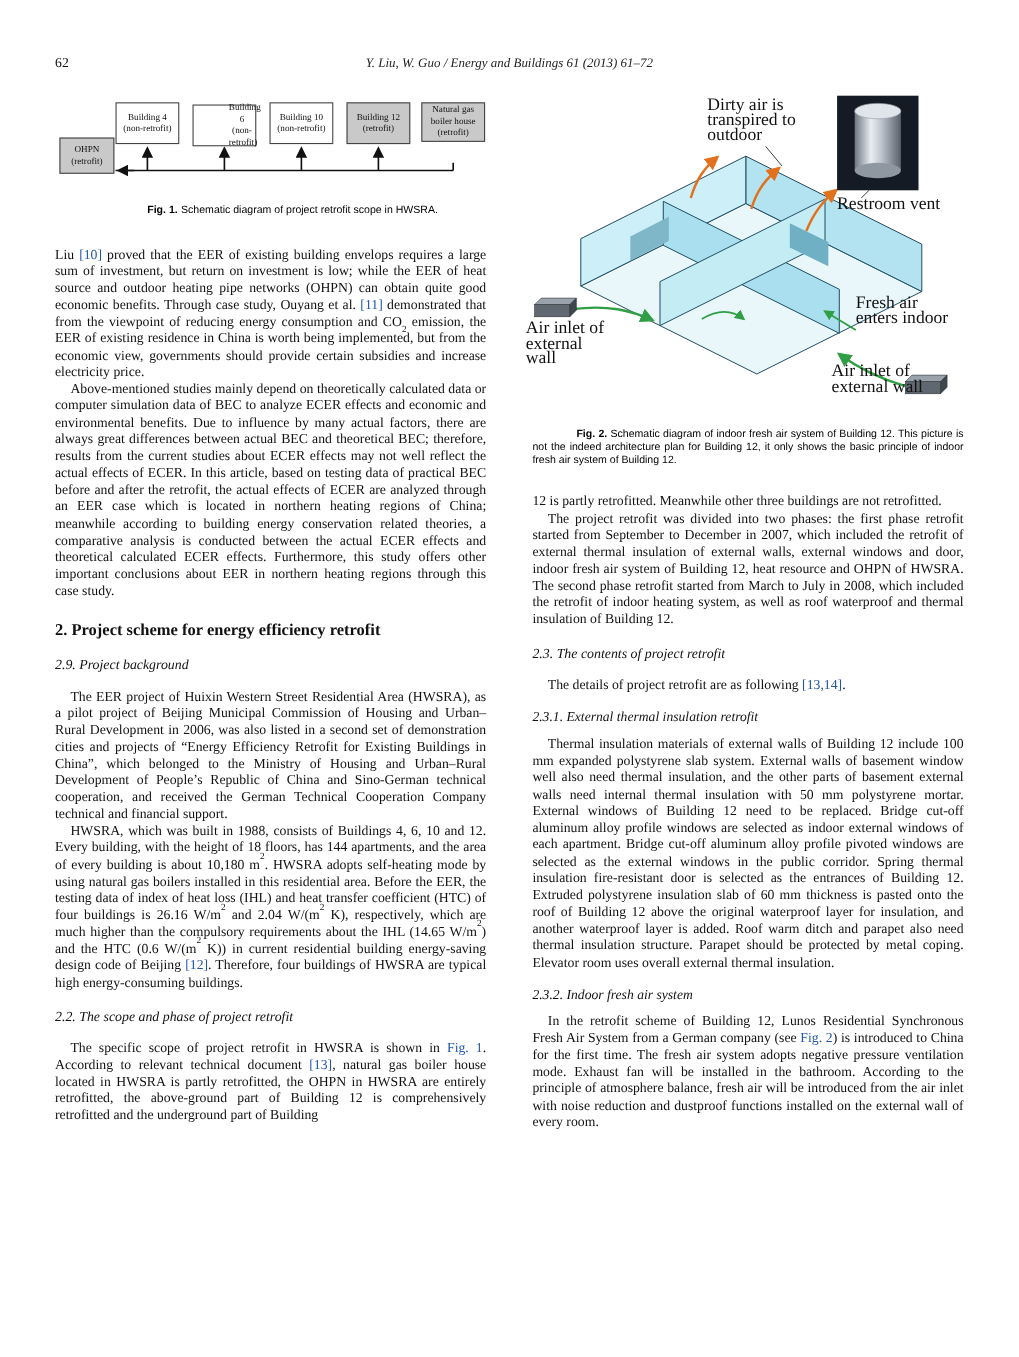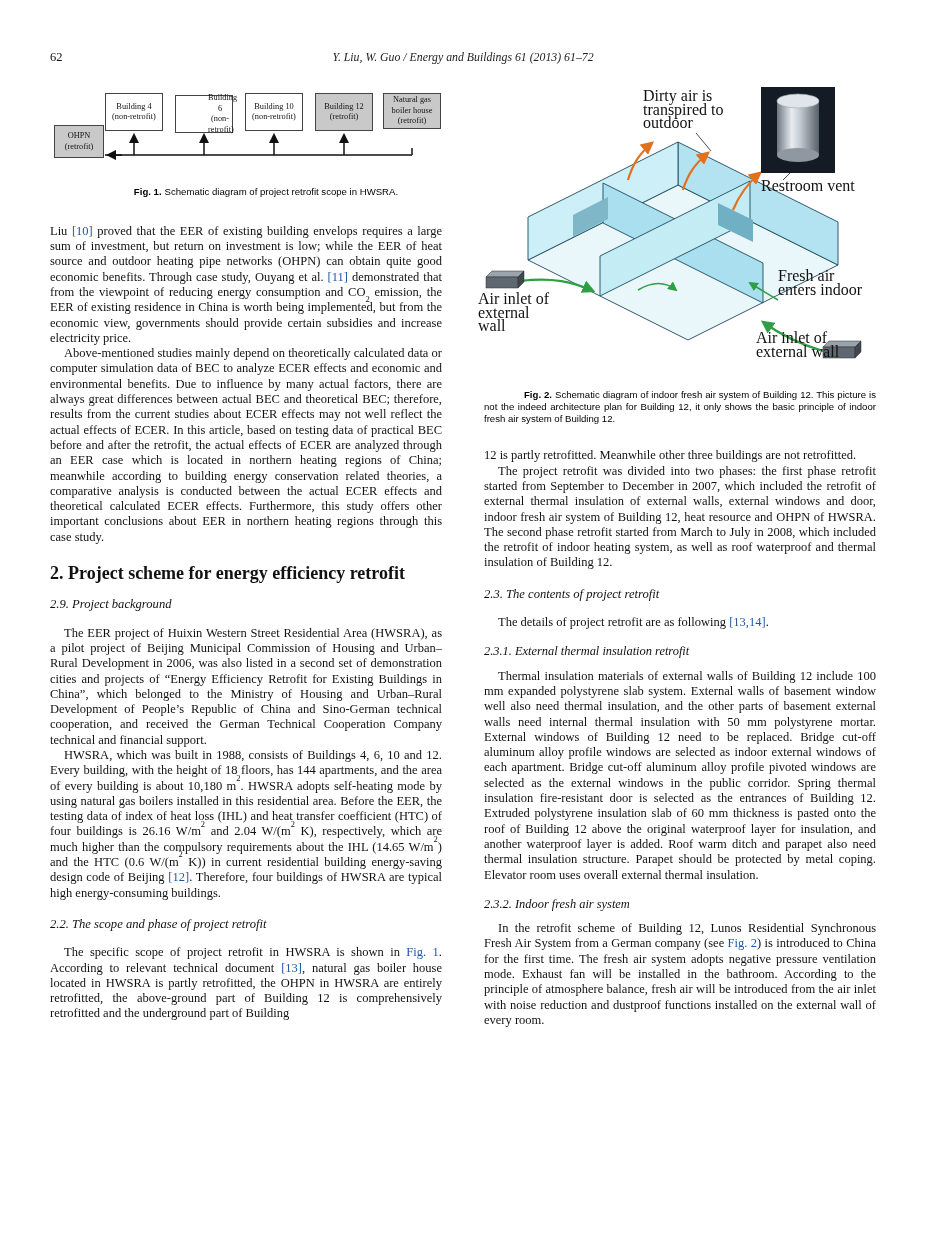--- a/index.html
+++ b/index.html
@@ -11,21 +11,21 @@
         font-style:italic;font-size:11.8px;color:#222;}
   .col{position:absolute;top:85px;width:392px;font-size:12.5px;line-height:15.3px;
         text-align:justify;}
   .col-left{left:50px;}
   .col-right{left:484px;}
   .body-par{margin:0;}
   .indent{text-indent:14px;}
   .link{color:#2156a5;cursor:pointer;}
   sup{font-size:0.68em;position:relative;top:-0.45em;line-height:0;}
   sub{font-size:0.68em;position:relative;top:0.25em;line-height:0;}
-  h2.sec{font-size:18px;font-weight:bold;margin:21px 0 14px 0;text-align:left;}
+  h2.sec{font-size:15px;font-weight:bold;margin:21px 0 14px 0;text-align:left;}
   h3.subsec{font-size:12.6px;font-weight:normal;font-style:italic;margin:16px 0 13px 0;text-align:left;}
   h4.subsubsec{font-size:12.4px;font-weight:normal;font-style:italic;margin:14px 0 9px 0;text-align:left;}
   figure{margin:0;}
   .caption{font-family:"Liberation Sans",sans-serif;font-size:9.6px;line-height:11.8px;
         color:#000;margin-top:9px;}
   .caption.center{text-align:center;}
   .caption.justify{text-align:justify;}
   .cap-label{font-weight:bold;margin-right:3px;padding-left:40px;}
   
   .fig1{margin-bottom:26px;}

